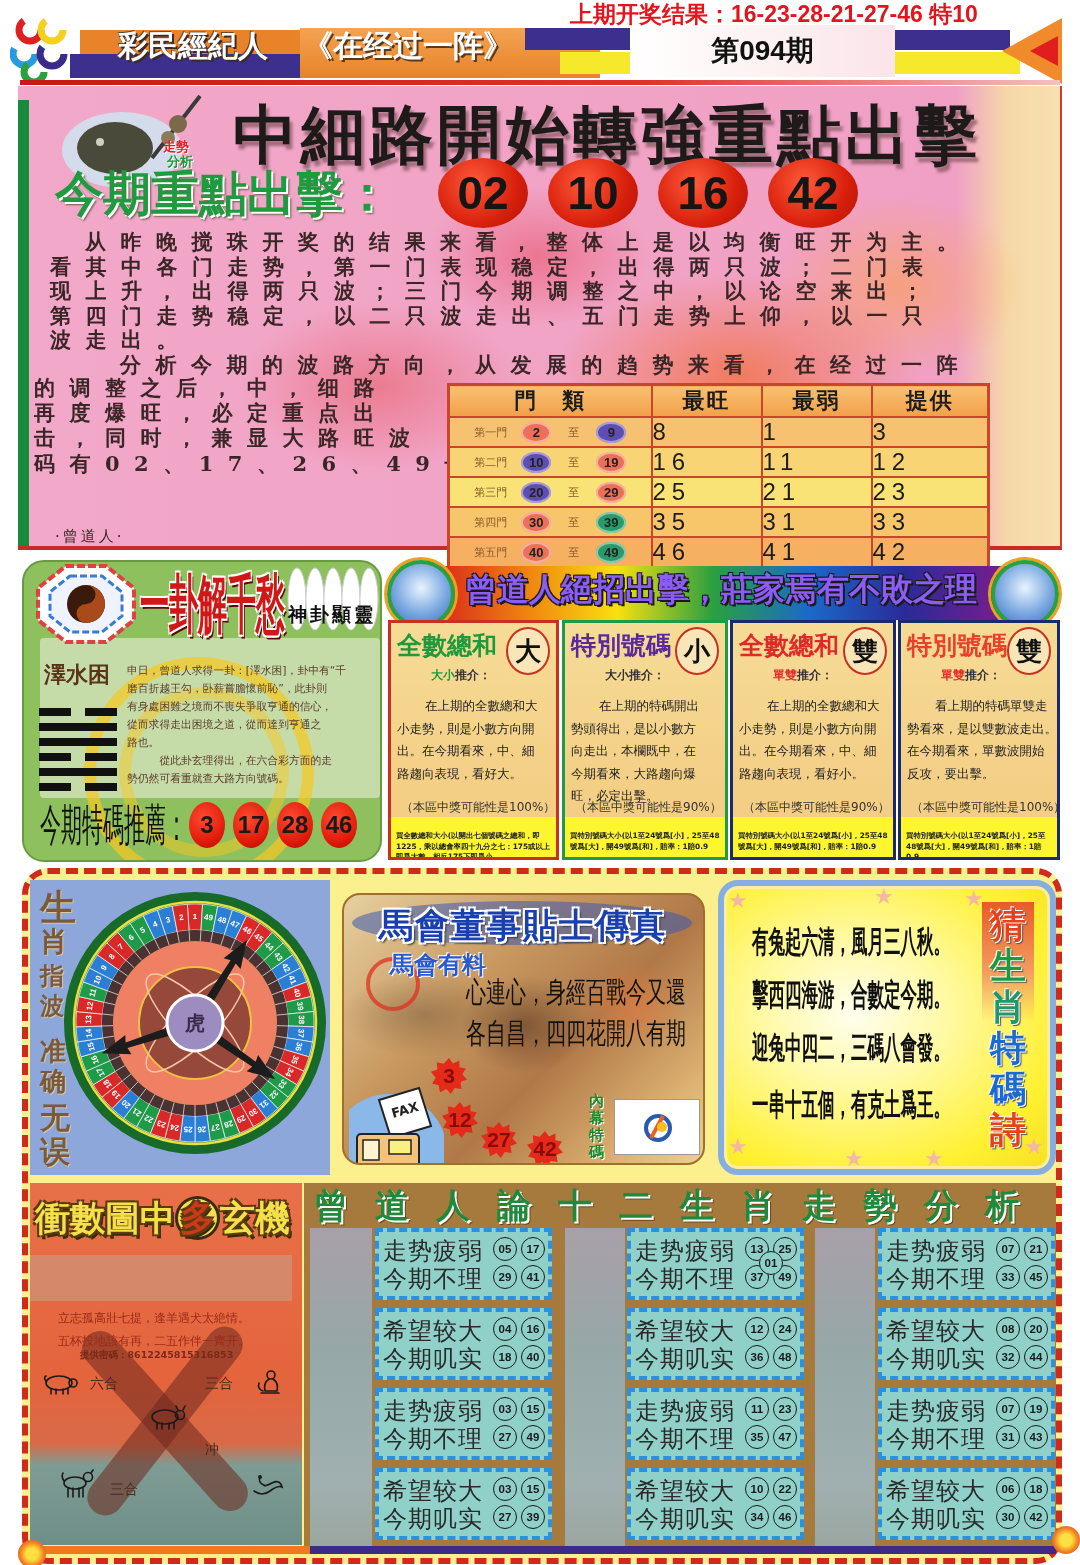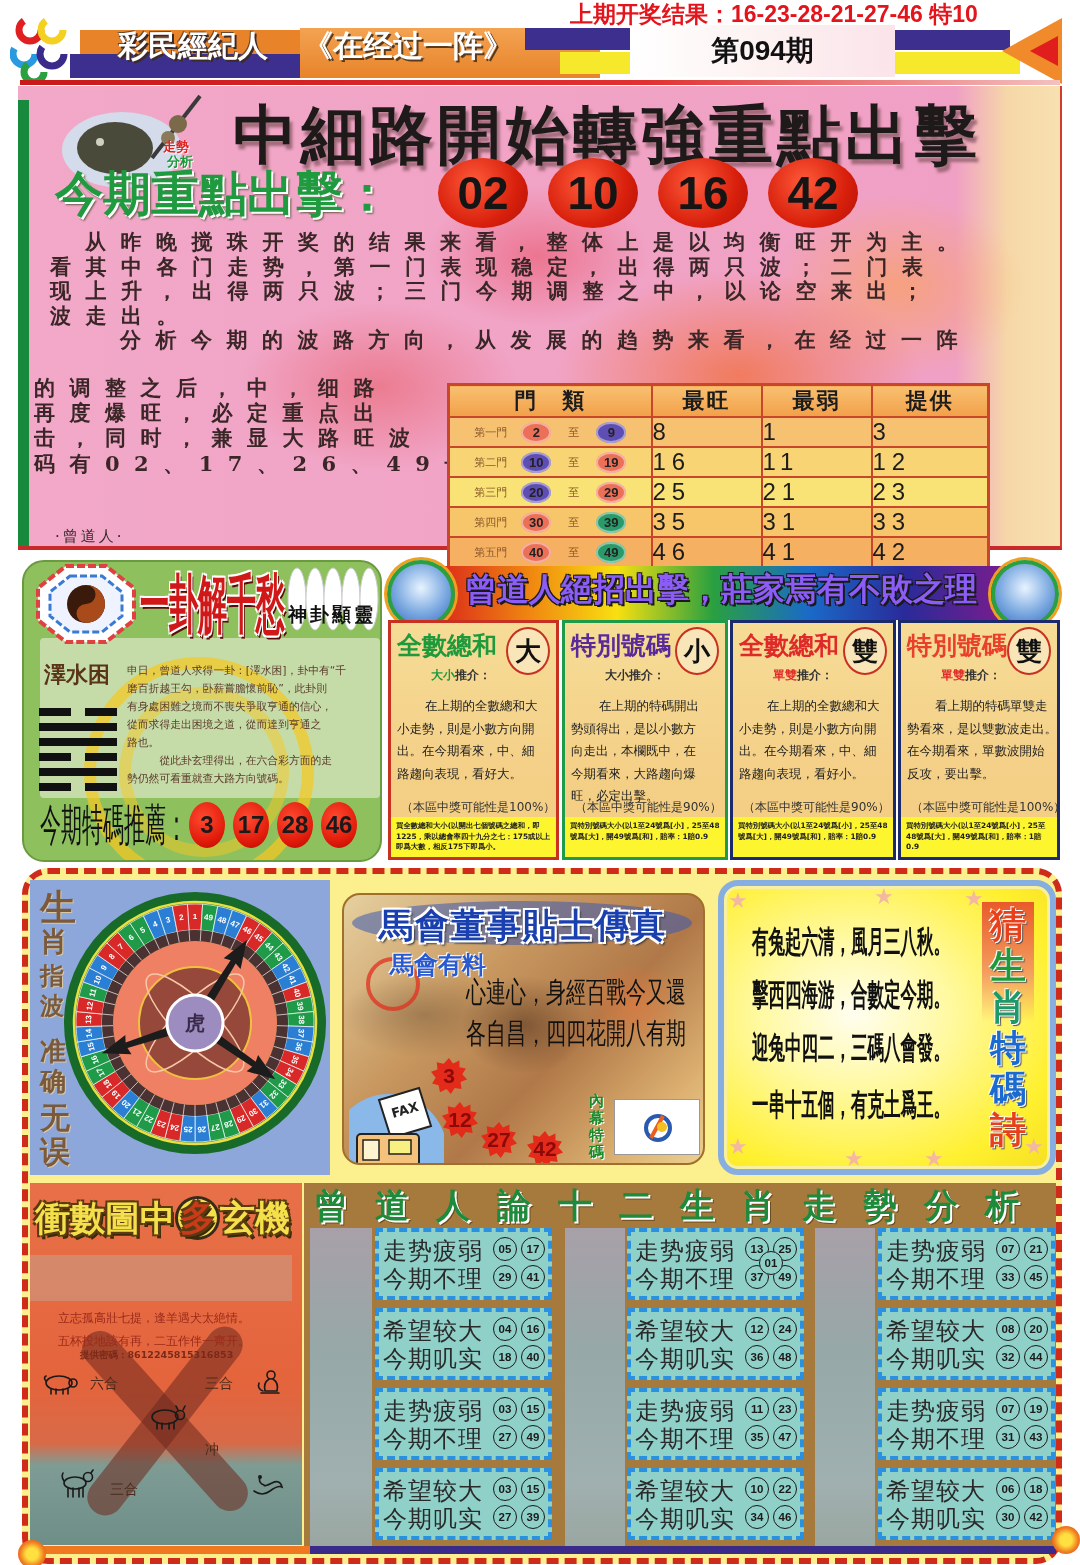--- a/index.html
+++ b/index.html
@@ -83,21 +83,21 @@
 .rainbow{left:40px;top:8px;width:600px;height:54px;border-radius:8px;background:linear-gradient(90deg,#d81c1c,#f08a10 18%,#f8e010 32%,#2aa040 48%,#1a6ac8 64%,#2a2a9a 80%,#8a1a8a 100%)}
 .s2r-title{left:80px;top:10px;font:bold 32px "DejaVu Sans",sans-serif;color:#8b5cf6;white-space:nowrap;text-shadow:2px 2px 0 #1a1a1a,-1px -1px 0 #1a1a1a,1px -1px 0 #1a1a1a,-1px 1px 0 #1a1a1a}
 .tip-col{top:62px;height:240px;border:3px solid #c83020;background:linear-gradient(#f6dc96,#f4d088 60%,#f2cc80);overflow:hidden}
 .tip-head{left:6px;top:6px;font:bold 25px "DejaVu Sans",sans-serif;white-space:nowrap}
 .tip-badge{right:6px;top:4px;width:44px;height:48px;border-radius:50%;border:2px solid #c83020;background:#f8e6b8;display:flex;align-items:center;justify-content:center;font:bold 26px "DejaVu Serif",serif;color:#111}
 .tip-sub{left:40px;top:44px;font:bold 12px "DejaVu Serif",serif;white-space:nowrap;color:#333}
 .tip-lines{left:6px;top:72px;right:4px}
 .tip-lines .ln{font:12.5px "DejaVu Serif",serif;line-height:22.5px;height:22.5px;color:#222;white-space:nowrap}
 .tip-lines .ln.first{padding-left:28px}
 .tip-prob{left:10px;top:176px;font:12px "DejaVu Sans",sans-serif;color:#333;white-space:nowrap}
-.tip-note{left:0;bottom:0;width:100%;height:40px;background:#fdf52e;padding:4px 5px;font:bold 7.4px "DejaVu Sans",sans-serif;line-height:10.5px;color:#222}
+.tip-note{left:0;bottom:0;width:100%;height:40px;background:#fdf52e;padding:14px 5px;font:bold 7.4px "DejaVu Sans",sans-serif;line-height:10.5px;color:#222}
 
 
 .s3{left:22px;top:868px;width:1040px;height:696px;border:6px dashed #cf2b1b;border-radius:26px;background:#fbef8e}
 .roulette{left:2px;top:6px;width:300px;height:295px;background:#8ea7da}
 .side-char{left:10px;font-weight:bold;font-family:"DejaVu Sans",sans-serif;color:#7a5a3a;text-shadow:1px 1px 0 #d8c8a8;line-height:1}
 .wheel{left:30px;top:8px;width:270px;height:270px}
 .wheel-num{font:bold 8px "Liberation Sans",sans-serif;fill:#ffffff}
 .horse{left:314px;top:19px;width:363px;height:272px;border-radius:18px;border:2px solid #a0702a;overflow:hidden;
  background:
  radial-gradient(ellipse 90px 70px at 180px 130px,rgba(80,50,30,.55),rgba(80,50,30,0) 70%),
@@ -183,20 +183,21 @@
   <div class="abs picks">
     <div class="ball-big">02</div>
     <div class="ball-big">10</div>
     <div class="ball-big">16</div>
     <div class="ball-big">42</div>
   </div>
   <div class="abs para">
     <div class="ln" style="padding-left:35px">从昨晚搅珠开奖的结果来看，整体上是以均衡旺开为主。</div>
     <div class="ln">看其中各门走势，第一门表现稳定，出得两只波；二门表</div>
     <div class="ln">现上升，出得两只波；三门今期调整之中，以论空来出；</div>
+    <div class="ln">第四门走势稳定，以二只波走出、五门走势上仰，以一只</div>
     <div class="ln">波走出。</div>
     <div class="ln" style="padding-left:70px">分析今期的波路方向，从发展的趋势来看，在经过一阵</div>
   </div>
   <div class="abs side">
     <div class="ln">的调整之后，中，细路</div>
     <div class="ln">再度爆旺，必定重点出</div>
     <div class="ln">击，同时，兼显大路旺波</div>
     <div class="ln">码有02、17、26、49号。</div>
   </div>
   <div class="abs signature">·曾道人·</div>

